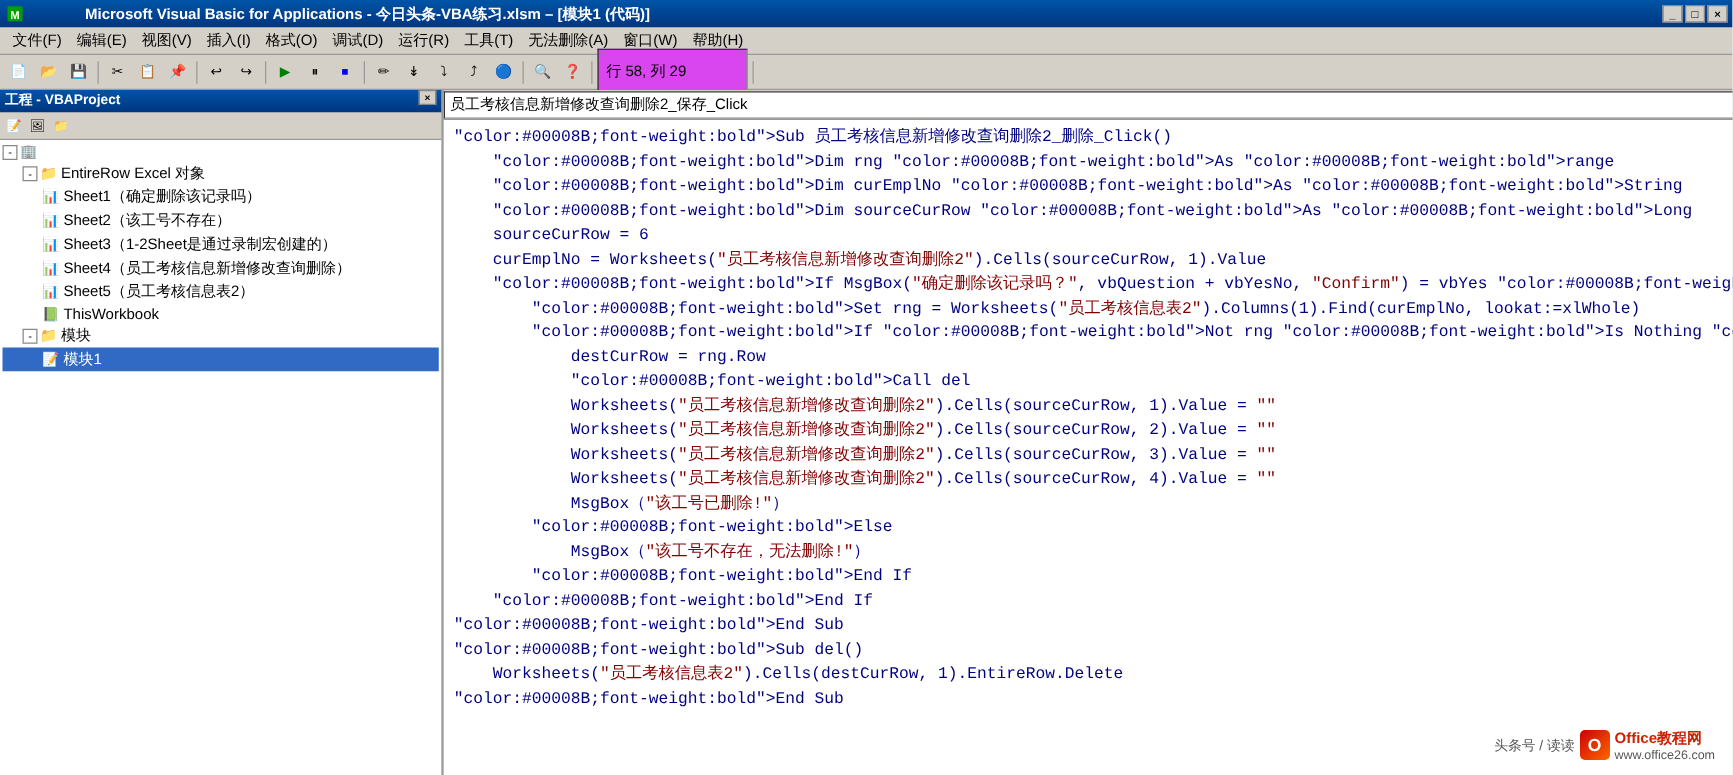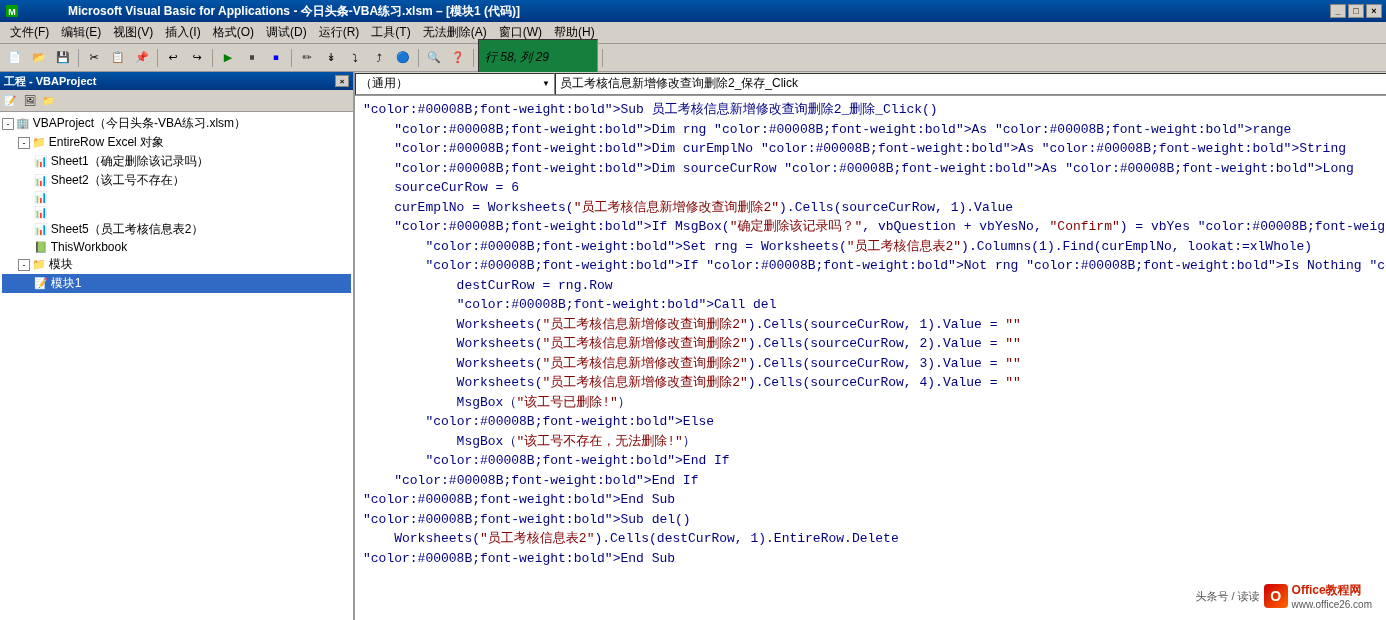--- a/index.html
+++ b/index.html
@@ -90,29 +90,28 @@
       cursor: pointer;
       font-size: 11px;
     }
     .toolbar-separator {
       width: 1px;
       height: 18px;
       background: #999;
       margin: 0 2px;
     }
     .toolbar-row-col {
-      background: #15803d;
+      background: #d946ef;
       border: 1px inset #888;
       padding: 1px 6px;
       font-size: 12px;
       min-width: 120px;
       height: 38px;
       display: flex;
       align-items: center;
-      font-style: italic;
     }
 
     
     .main-layout {
       display: flex;
       height: calc(620px - 22px - 22px - 28px);
     }
 
     
     .left-panel {
@@ -121,21 +120,20 @@
       background: #d4d0c8;
       border-right: 2px solid #999;
       display: flex;
       flex-direction: column;
     }
     .panel-title-bar {
       background: linear-gradient(to bottom, #0054a6, #003580);
       color: white;
       height: 18px;
       display: flex;
-      align-items: center;
       padding: 0 4px;
       font-size: 11px;
       font-weight: bold;
       justify-content: space-between;
     }
     .panel-close-btn {
       width: 14px;
       height: 12px;
       background: #d4d0c8;
       border: 1px solid #888;
@@ -364,21 +362,20 @@
       <button class="panel-tool-btn" title="View Code">📝</button>
       <button class="panel-tool-btn" title="View Object">🖼</button>
       <button class="panel-tool-btn" title="Toggle Folders">📁</button>
     </div>
     <div class="project-tree">
 
       <div class="tree-item">
         <span class="tree-indent" style="width:0px;"></span>
         <span class="tree-expand">-</span>
         <span class="tree-icon">🏢</span>
-        <span>VBAProject（今日头条-VBA练习.xlsm）</span>
       </div>
 
       <div class="tree-item">
         <span class="tree-indent" style="width:16px;"></span>
         <span class="tree-expand">-</span>
         <span class="tree-icon">📁</span>
         <span>EntireRow Excel 对象</span>
       </div>
 
       <div class="tree-item">
@@ -389,25 +386,27 @@
 
       <div class="tree-item">
         <span class="tree-indent" style="width:32px;"></span>
         <span class="tree-icon">📊</span>
         <span>Sheet2（该工号不存在）</span>
       </div>
 
       <div class="tree-item">
         <span class="tree-indent" style="width:32px;"></span>
         <span class="tree-icon">📊</span>
+        <span>Sheet3（1-2Sheet是通过录制宏创建的）</span>
       </div>
 
       <div class="tree-item">
         <span class="tree-indent" style="width:32px;"></span>
         <span class="tree-icon">📊</span>
+        <span>Sheet4（员工考核信息新增修改查询删除）</span>
       </div>
 
       <div class="tree-item">
         <span class="tree-indent" style="width:32px;"></span>
         <span class="tree-icon">📊</span>
         <span>Sheet5（员工考核信息表2）</span>
       </div>
 
       <div class="tree-item">
         <span class="tree-indent" style="width:32px;"></span>
@@ -427,24 +426,20 @@
         <span class="tree-icon">📝</span>
         <span>模块1</span>
       </div>
 
     </div>
   </div>
 
   <div class="right-panel">
 
     <div class="code-header">
-      <div class="code-dropdown">
-        <span>（通用）</span>
-        <span class="dropdown-arrow">▼</span>
-      </div>
       <div class="code-dropdown-right">
         <span>员工考核信息新增修改查询删除2_保存_Click</span>
 
       </div>
     </div>
 
     <div class="code-area" id="code-area"><span class="code-line"><span style="&lt;span">"color:#00008B;font-weight:bold"</span>&gt;Sub 员工考核信息新增修改查询删除2_删除_Click()</span><span class="code-line">    <span style="&lt;span">"color:#00008B;font-weight:bold"</span>&gt;Dim rng <span style="&lt;span">"color:#00008B;font-weight:bold"</span>&gt;As <span style="&lt;span">"color:#00008B;font-weight:bold"</span>&gt;range</span><span class="code-line">    <span style="&lt;span">"color:#00008B;font-weight:bold"</span>&gt;Dim curEmplNo <span style="&lt;span">"color:#00008B;font-weight:bold"</span>&gt;As <span style="&lt;span">"color:#00008B;font-weight:bold"</span>&gt;String</span><span class="code-line">    <span style="&lt;span">"color:#00008B;font-weight:bold"</span>&gt;Dim sourceCurRow <span style="&lt;span">"color:#00008B;font-weight:bold"</span>&gt;As <span style="&lt;span">"color:#00008B;font-weight:bold"</span>&gt;Long</span><span class="code-line"></span><span class="code-line">    sourceCurRow = 6</span><span class="code-line">    curEmplNo = Worksheets(<span style="color:#800000">"员工考核信息新增修改查询删除2"</span>).Cells(sourceCurRow, 1).Value</span><span class="code-line"></span><span class="code-line">    <span style="&lt;span">"color:#00008B;font-weight:bold"</span>&gt;If MsgBox(<span style="color:#800000">"确定删除该记录吗？"</span>, vbQuestion + vbYesNo, <span style="color:#800000">"Confirm"</span>) = vbYes <span style="&lt;span">"color:#00008B;font-weight:bold"</span>&gt;Then</span><span class="code-line">        <span style="&lt;span">"color:#00008B;font-weight:bold"</span>&gt;Set rng = Worksheets(<span style="color:#800000">"员工考核信息表2"</span>).Columns(1).Find(curEmplNo, lookat:=xlWhole)</span><span class="code-line">        <span style="&lt;span">"color:#00008B;font-weight:bold"</span>&gt;If <span style="&lt;span">"color:#00008B;font-weight:bold"</span>&gt;Not rng <span style="&lt;span">"color:#00008B;font-weight:bold"</span>&gt;Is Nothing <span style="&lt;span">"color:#00008B;font-weight:bold"</span>&gt;Then</span><span class="code-line">            destCurRow = rng.Row</span><span class="code-line">            <span style="&lt;span">"color:#00008B;font-weight:bold"</span>&gt;Call del</span><span class="code-line"></span><span class="code-line">            Worksheets(<span style="color:#800000">"员工考核信息新增修改查询删除2"</span>).Cells(sourceCurRow, 1).Value = <span style="color:#800000">""</span></span><span class="code-line">            Worksheets(<span style="color:#800000">"员工考核信息新增修改查询删除2"</span>).Cells(sourceCurRow, 2).Value = <span style="color:#800000">""</span></span><span class="code-line">            Worksheets(<span style="color:#800000">"员工考核信息新增修改查询删除2"</span>).Cells(sourceCurRow, 3).Value = <span style="color:#800000">""</span></span><span class="code-line">            Worksheets(<span style="color:#800000">"员工考核信息新增修改查询删除2"</span>).Cells(sourceCurRow, 4).Value = <span style="color:#800000">""</span></span><span class="code-line"></span><span class="code-line">            MsgBox（<span style="color:#800000">"该工号已删除!"</span>）</span><span class="code-line">        <span style="&lt;span">"color:#00008B;font-weight:bold"</span>&gt;Else</span><span class="code-line">            MsgBox（<span style="color:#800000">"该工号不存在，无法删除!"</span>）</span><span class="code-line">        <span style="&lt;span">"color:#00008B;font-weight:bold"</span>&gt;End If</span><span class="code-line"></span><span class="code-line">    <span style="&lt;span">"color:#00008B;font-weight:bold"</span>&gt;End If</span><span class="code-line"><span style="&lt;span">"color:#00008B;font-weight:bold"</span>&gt;End Sub</span><span class="code-line"></span><span class="code-line"></span><span class="code-line"><span style="&lt;span">"color:#00008B;font-weight:bold"</span>&gt;Sub del()</span><span class="code-line">    Worksheets(<span style="color:#800000">"员工考核信息表2"</span>).Cells(destCurRow, 1).EntireRow.Delete</span><span class="code-line"></span><span class="code-line"><span style="&lt;span">"color:#00008B;font-weight:bold"</span>&gt;End Sub</span></div>
   </div>
 
 </div>

